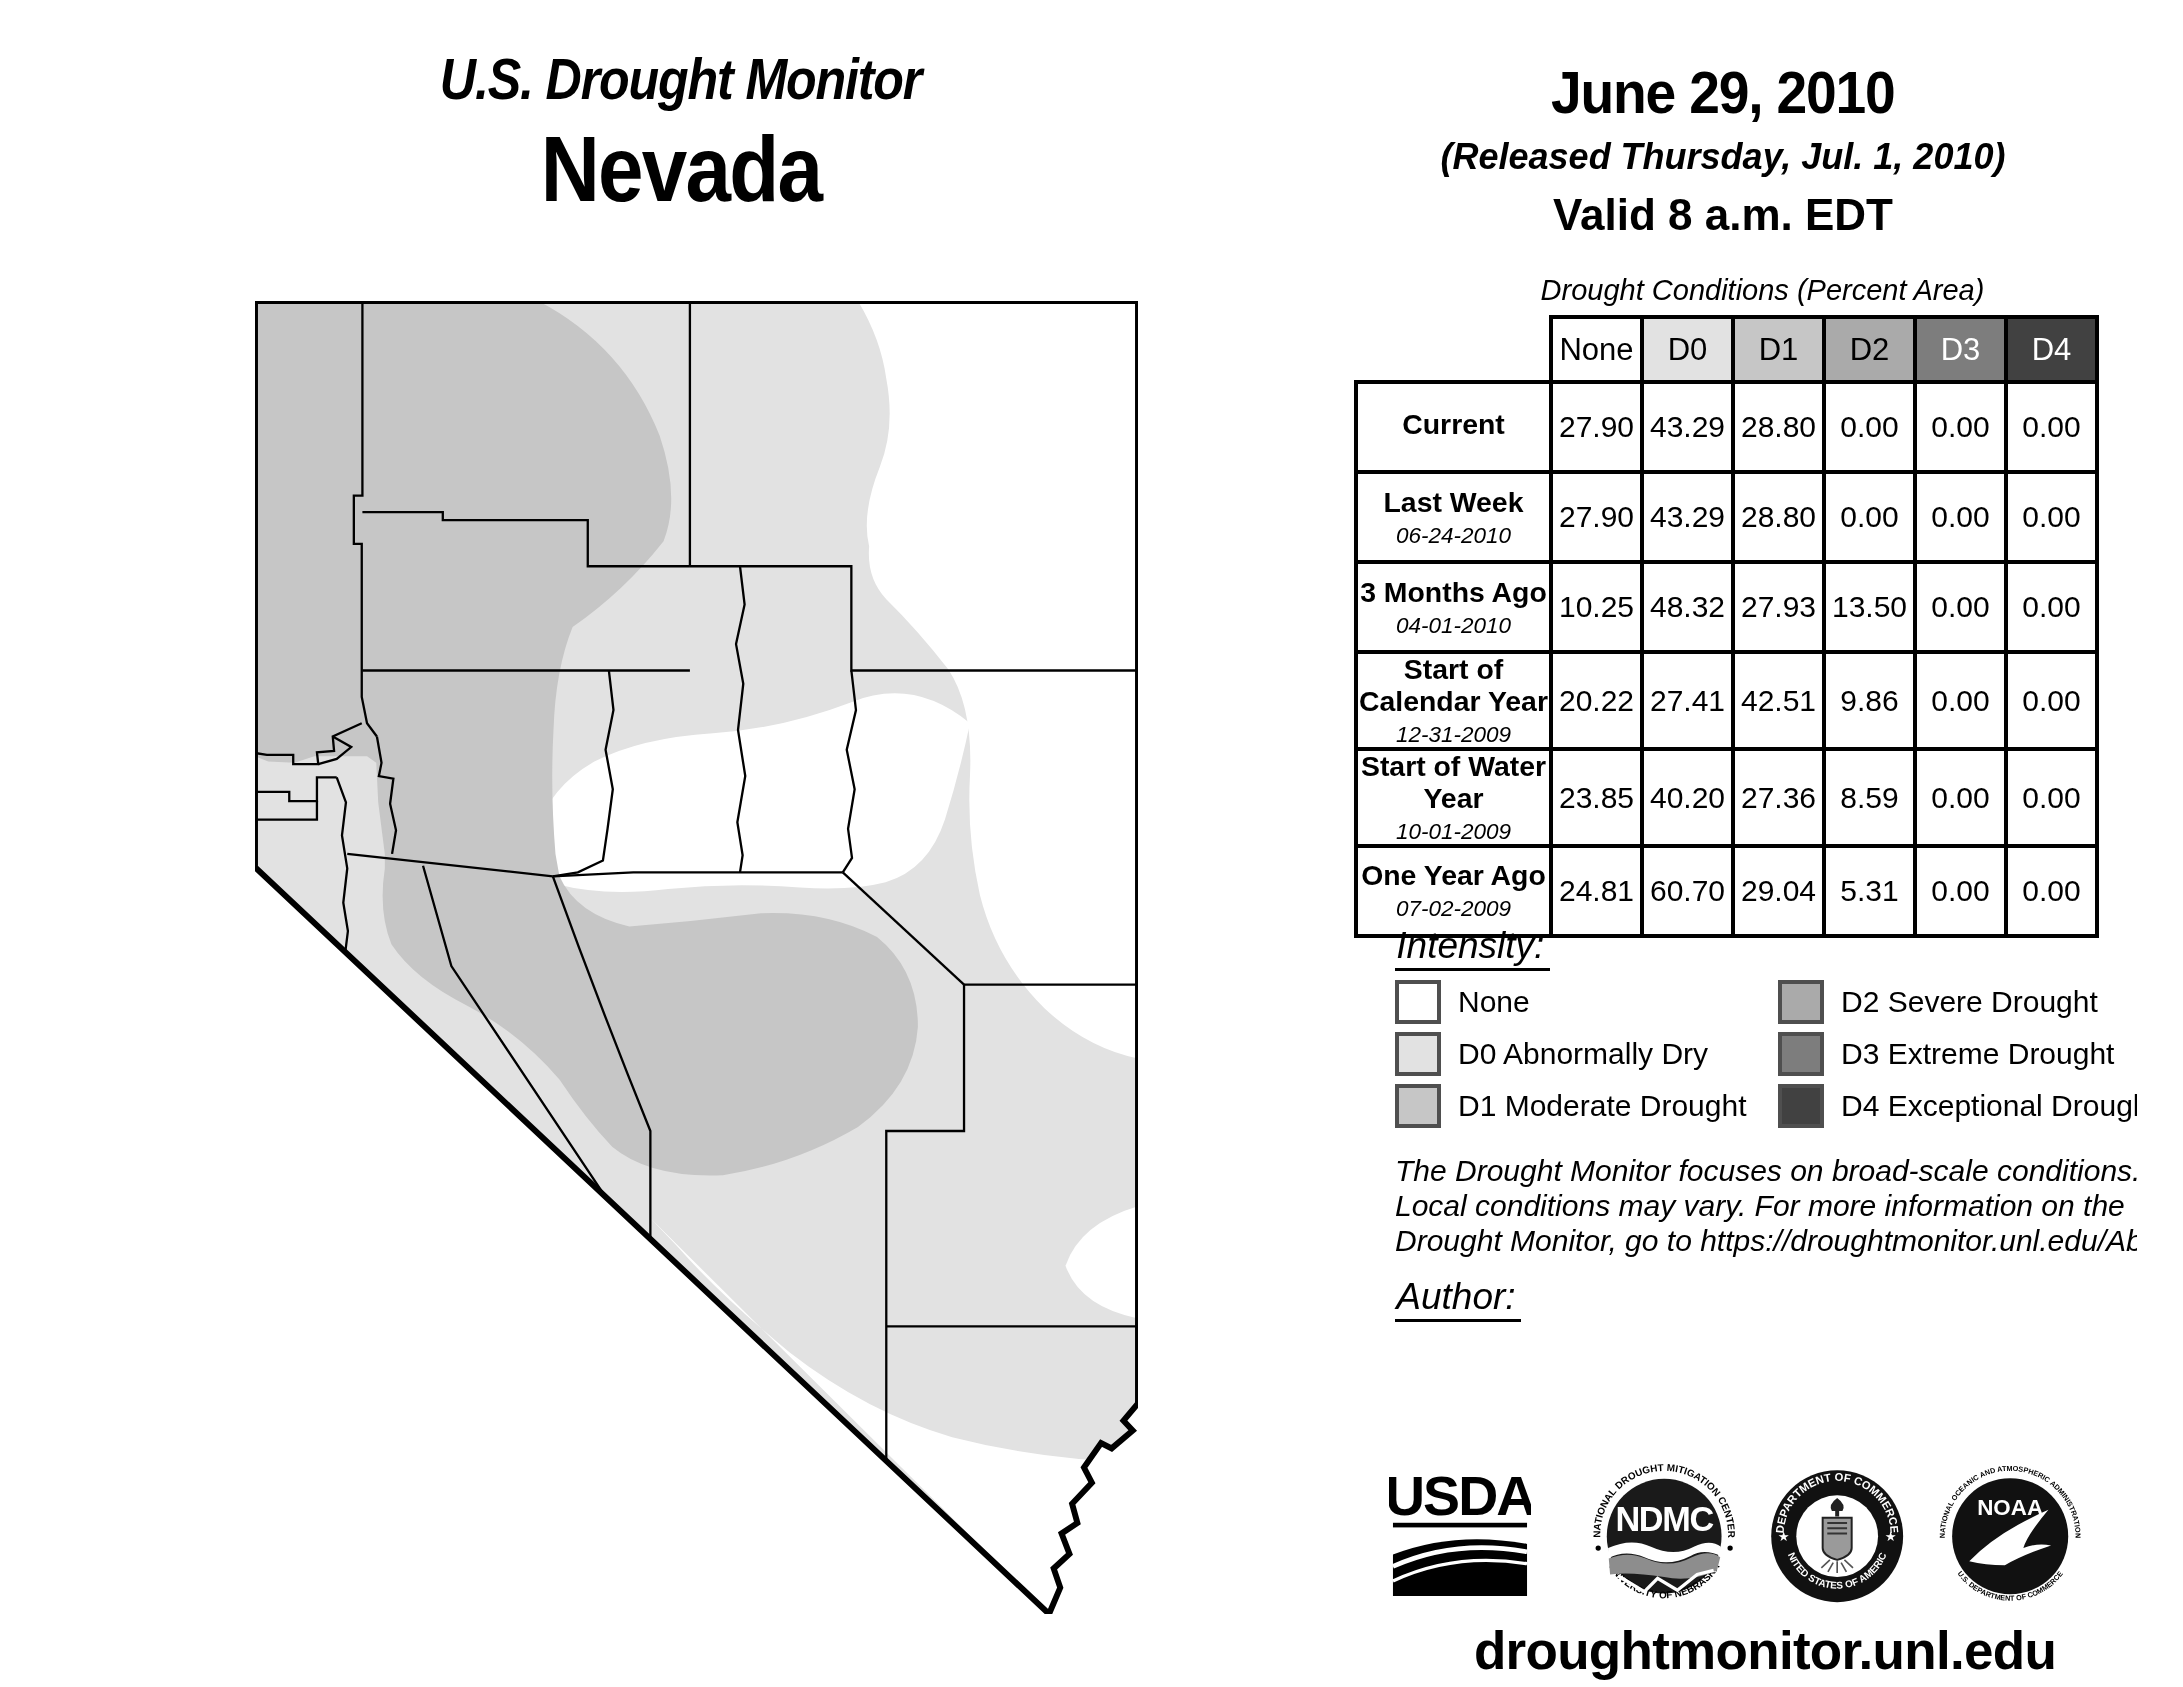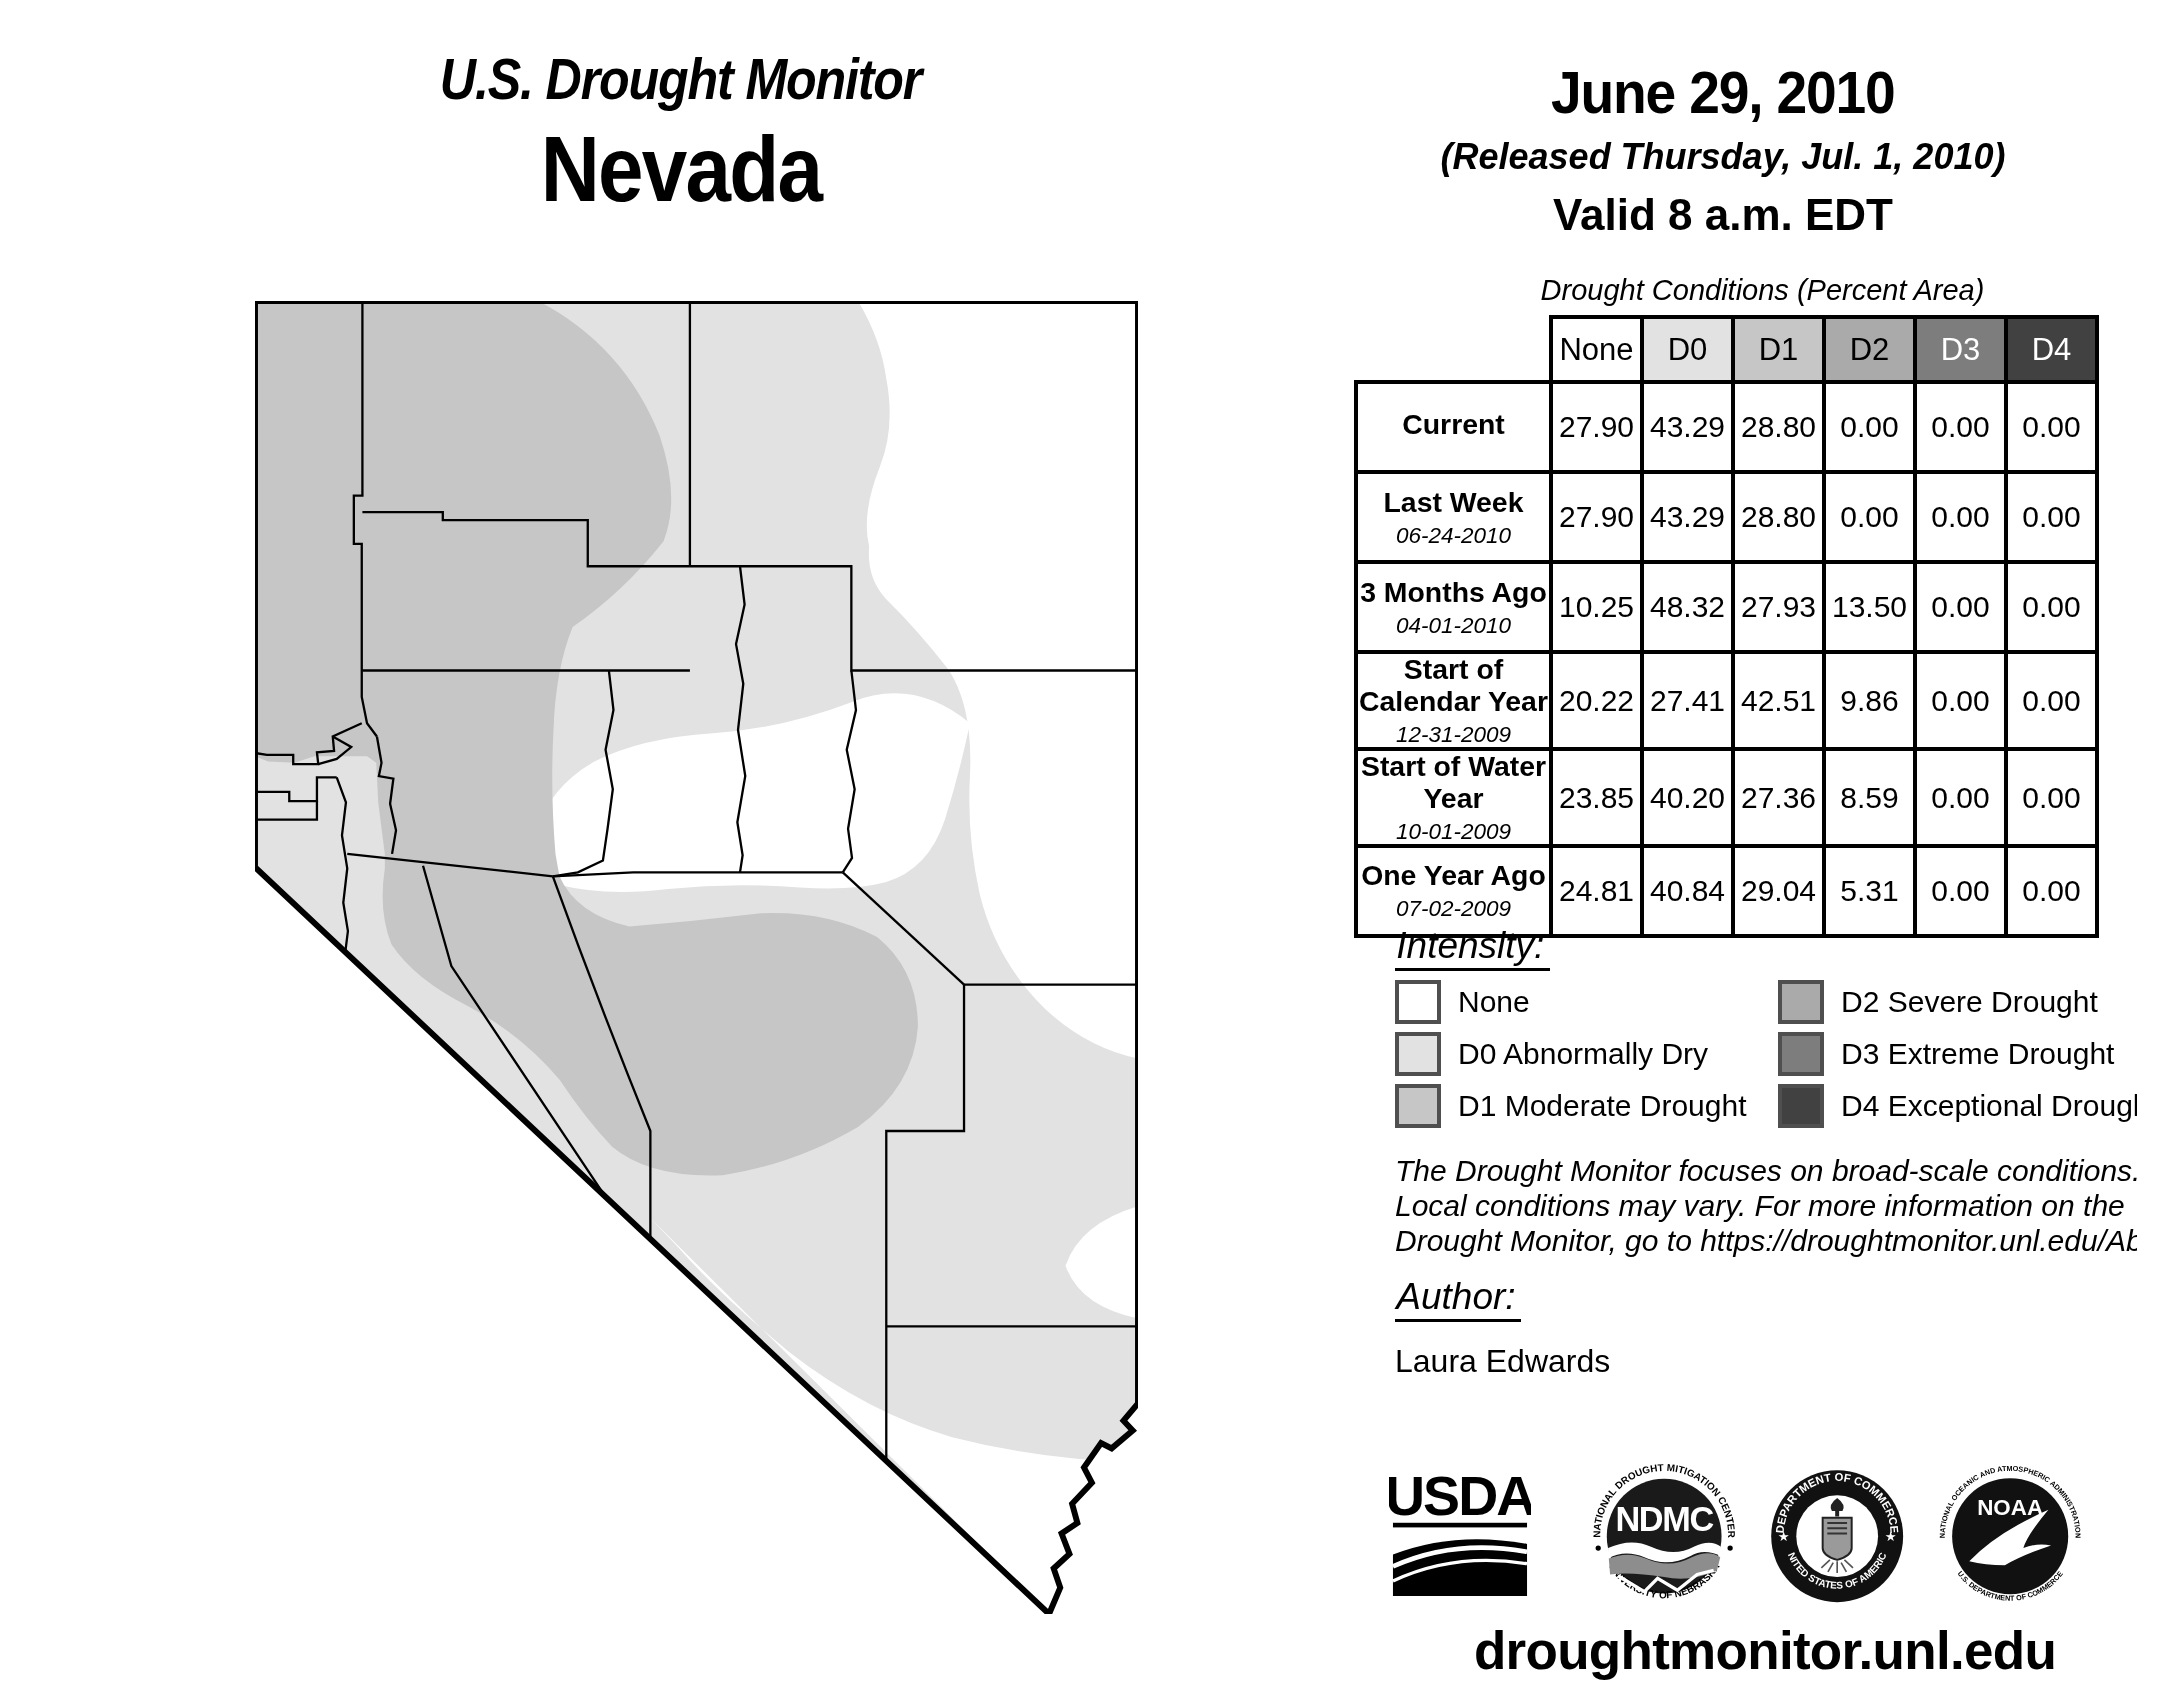--- a/index.html
+++ b/index.html
@@ -186,21 +186,21 @@
         <td class="val">8.59</td>
         <td class="val">0.00</td>
         <td class="val">0.00</td>
       </tr>
       <tr class="datarow">
         <td class="lbl">
               <div>One Year Ago</div>
               <div class="sub">07-02-2009</div>
             </td>
         <td class="val">24.81</td>
-        <td class="val">40.84</td>
+        <td class="val">60.70</td>
         <td class="val">29.04</td>
         <td class="val">5.31</td>
         <td class="val">0.00</td>
         <td class="val">0.00</td>
       </tr>
     </tbody>
       </table>
   </div>
 
   <div class="abs" style="left:1395px;top:925px;">
@@ -232,21 +232,20 @@
   </div>
 
   <div class="abs" style="left:1395px;top:1153px;">
     <div class="note-line">The Drought Monitor focuses on broad-scale conditions.</div>
     <div class="note-line">Local conditions may vary. For more information on the</div>
     <div class="note-line">Drought Monitor, go to https://droughtmonitor.unl.edu/About.aspx</div>
   </div>
 
   <div class="abs" style="left:1395px;top:1276px;">
     <span id="author-head">Author:</span>
-    <div class="author-line" style="margin-top:18.5px;">Laura Edwards</div>
   </div>
 
   <svg class="logo" style="left:1389px;top:1467px;" width="142" height="136" viewBox="0 0 215 205">
     <text x="107" y="72" text-anchor="middle" font-family="Liberation Serif, DejaVu Serif, serif" font-size="84" font-weight="bold" letter-spacing="-3">USDA</text>
     <rect x="6" y="84" width="203" height="7" fill="#000"></rect>
     <path d="M6,195 L6,132 Q100,96 209,116 L209,195 Z" fill="#000"></path>
     <path d="M6,150 Q100,108 209,128" stroke="#fff" stroke-width="7" fill="none"></path>
     <path d="M6,172 Q100,128 209,146" stroke="#fff" stroke-width="5" fill="none"></path>
   </svg>
 

